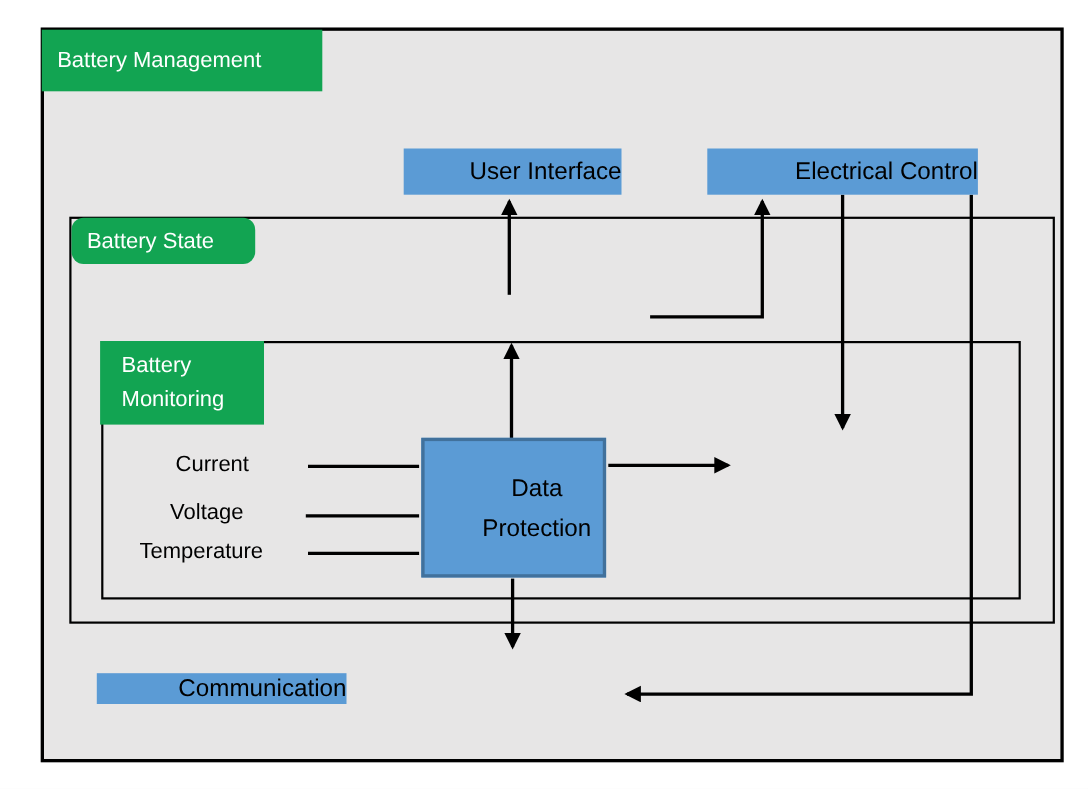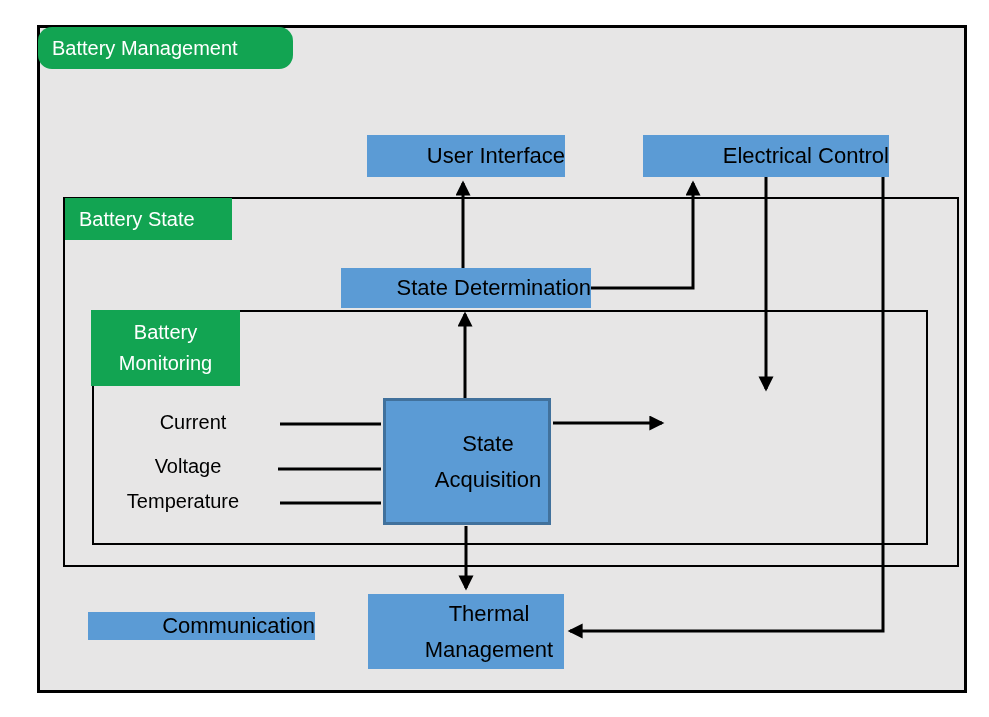--- a/index.html
+++ b/index.html
@@ -21,23 +21,23 @@
 
   .group-box{position:absolute;border:3px solid var(--line-color);background:transparent;}
   #outer-box{left:37px;top:25px;width:930px;height:668px;background:var(--canvas-bg);}
   #battery-state-box{left:63px;top:197px;width:896px;height:370px;border-width:2.5px;}
   #battery-monitoring-box{left:92px;top:310px;width:836px;height:235px;border-width:2.5px;}
 
   .group-label{
     position:absolute;background:var(--group-label-fill);color:var(--group-label-text);
     font-size:20px;display:flex;align-items:center;line-height:1.55;
   }
-  #battery-management-label{left:38px;top:27px;width:255px;height:42px;padding-left:14px;border-radius:14px;}
-  #battery-state-label{left:65px;top:198px;width:167px;height:42px;padding-left:14px;}
-  #battery-monitoring-label{left:91px;top:310px;width:149px;height:76px;justify-content:center;text-align:center;}
+  #battery-management-label{left:38px;top:27px;width:255px;height:56px;padding-left:14px;}
+  #battery-state-label{left:65px;top:198px;width:167px;height:42px;padding-left:14px;border-radius:11px;}
+  #battery-monitoring-label{left:91px;top:310px;width:149px;height:76px;justify-content:center;}
   #battery-monitoring-label .wrap{width:110px;}
 
   .node{
     position:absolute;background:var(--node-fill);color:var(--node-text);
     font-size:22px;display:flex;align-items:center;justify-content:flex-end;
     text-align:center;line-height:1.6;
   }
   #node-user-interface{left:367px;top:135px;width:198px;height:42px;}
   #node-electrical-control{left:643px;top:135px;width:246px;height:42px;padding-left:48px;}
   #node-state-determination{left:341px;top:268px;width:250px;height:40px;}
@@ -97,28 +97,22 @@
   <div class="group-label" id="battery-monitoring-label">
     <span class="wrap">Battery Monitoring</span>
   </div>
 
   <div class="node" id="node-user-interface">
     <span>User Interface</span>
   </div>
   <div class="node" id="node-electrical-control">
     <span>Electrical Control</span>
   </div>
-  <div class="node" id="node-state-determination">
-    <span>State Determination</span>
-  </div>
   <div class="node" id="node-data-acquisition">
-    <span class="wrap">State Acquisition</span>
-  </div>
-  <div class="node" id="node-thermal-management">
-    <span class="wrap">Thermal Management</span>
+    <span class="wrap">Data Protection</span>
   </div>
   <div class="node" id="node-communication">
     <span>Communication</span>
   </div>
 
   <div class="input-label" id="input-current">Current</div>
   <div class="input-label" id="input-temperature">Temperature</div>
   <div class="input-label" id="input-voltage">Voltage</div>
 
 </div>

